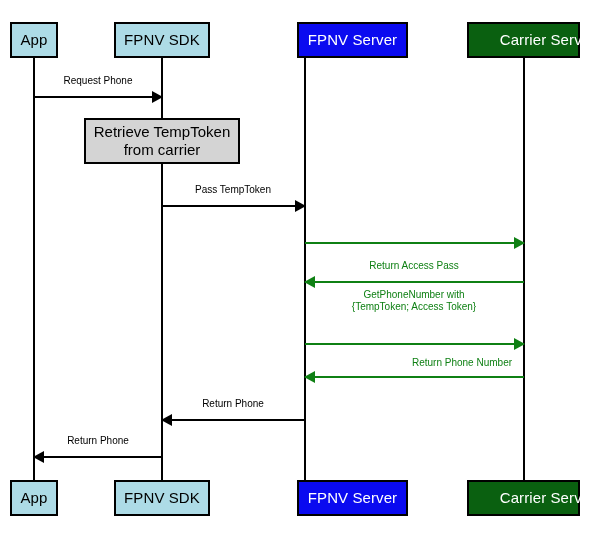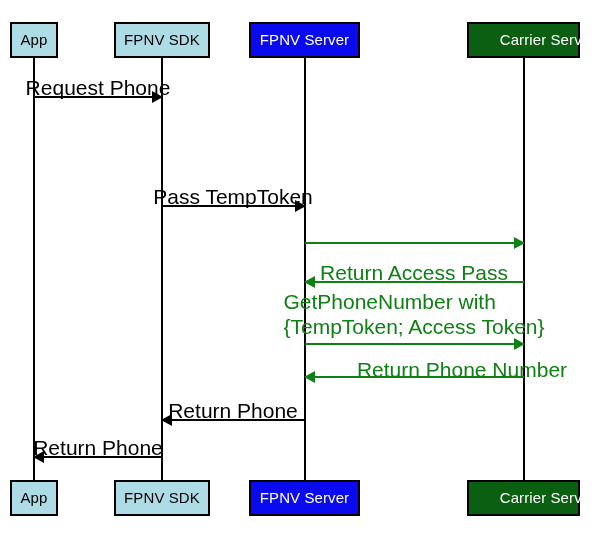--- a/index.html
+++ b/index.html
@@ -34,20 +34,21 @@
     white-space: nowrap;
     letter-spacing: 0.1px;
   }
   .actor-box.light {
     background: #addbe6;
     color: #000000;
   }
   .actor-box.blue {
     background: #0a0af0;
     color: #ffffff;
+    margin-left: 48px;
   }
   .actor-box.green {
     background: #0a6010;
     color: #ffffff;
     padding-left: 48px;
   }
   .note-box {
     position: absolute;
     box-sizing: border-box;
     border: 2px solid #000000;
@@ -92,23 +93,23 @@
     border-right-style: solid;
   }
   .msg.black .shaft { background: #000000; }
   .msg.black.right .head { border-left-color: #000000; }
   .msg.black.left  .head { border-right-color: #000000; }
   .msg.green .shaft { background: #0f8014; }
   .msg.green.right .head { border-left-color: #0f8014; }
   .msg.green.left  .head { border-right-color: #0f8014; }
   .msg-label {
     position: absolute;
-    font-size: 21px;
+    font-size: 10px;
     line-height: 1.2;
-    text-align: left;
+    text-align: center;
     white-space: nowrap;
     transform: translateX(-50%);
   }
   .msg-label.black { color: #000000; }
   .msg-label.green { color: #0f8014; }
 </style>
 </head>
 <body>
 
 <div id="diagram">
@@ -143,20 +144,24 @@
   <div class="actor-box green" style="left:467px; top:480px; width:113px; height:36px;">
     <span>Carrier Server</span>
   </div>
 
   <div class="msg-label black" style="left:98px; top:75px;">Request Phone</div>
   <div class="msg black right" style="left:34px; top:96px; width:128px;">
     <div class="shaft"></div>
     <div class="head"></div>
   </div>
 
+  <div class="note-box" style="left:84px; top:118px; width:156px; height:46px;">
+    <span>Retrieve TempToken</span>
+    <span>from carrier</span>
+  </div>
 
   <div class="msg-label black" style="left:233px; top:184px;">Pass TempToken</div>
   <div class="msg black right" style="left:162px; top:205px; width:143px;">
     <div class="shaft"></div>
     <div class="head"></div>
   </div>
 
   <div class="msg green right" style="left:305px; top:242px; width:219px;">
     <div class="shaft"></div>
     <div class="head"></div>

